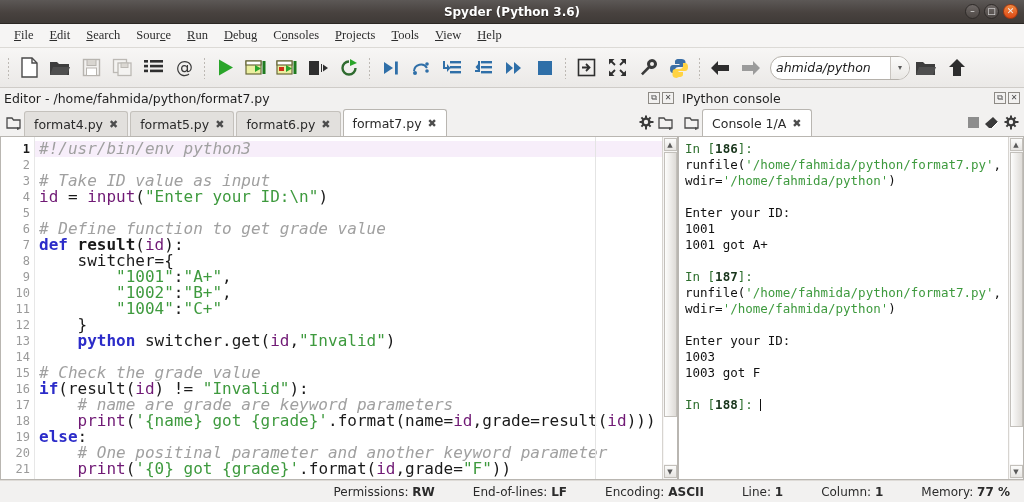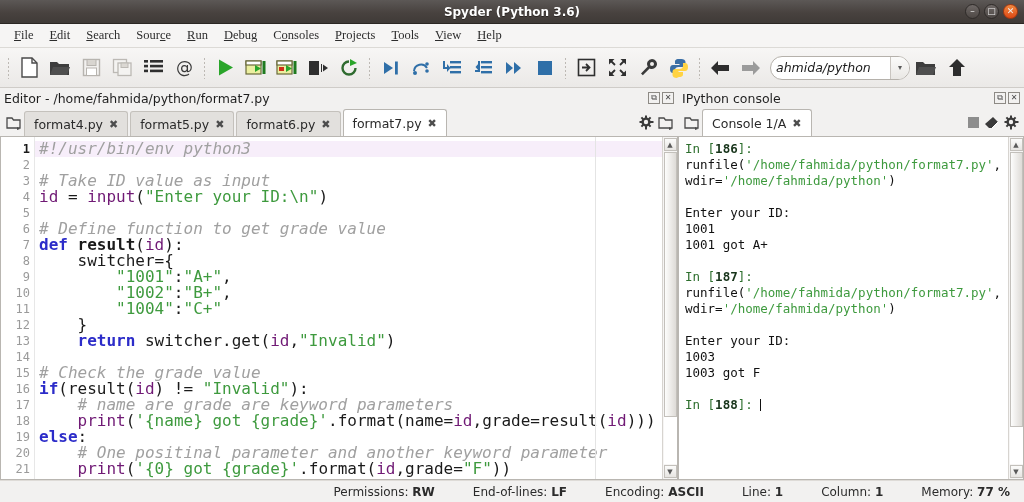--- a/index.html
+++ b/index.html
@@ -500,21 +500,21 @@
             <div class="ln"><span class="cm"># Take ID value as input</span></div>
             <div class="ln"><span class="bi">id</span><span class="pl"> = </span><span class="bi">input</span><span class="pl">(</span><span class="st">"Enter your ID:\n"</span><span class="pl">)</span></div>
             <div class="ln">&nbsp;</div>
             <div class="ln"><span class="cm"># Define function to get grade value</span></div>
             <div class="ln"><span class="kw">def</span><span class="pl"> </span><span class="fn">result</span><span class="pl">(</span><span class="bi">id</span><span class="pl">):</span></div>
             <div class="ln"><span class="pl">    switcher={</span></div>
             <div class="ln"><span class="pl">        </span><span class="st">"1001"</span><span class="pl">:</span><span class="st">"A+"</span><span class="pl">,</span></div>
             <div class="ln"><span class="pl">        </span><span class="st">"1002"</span><span class="pl">:</span><span class="st">"B+"</span><span class="pl">,</span></div>
             <div class="ln"><span class="pl">        </span><span class="st">"1004"</span><span class="pl">:</span><span class="st">"C+"</span></div>
             <div class="ln"><span class="pl">    }</span></div>
-            <div class="ln"><span class="pl">    </span><span class="kw">return</span><span class="pl"> switcher.get(</span><span class="bi">id</span><span class="pl">,</span><span class="st">"Invalid"</span><span class="pl">)</span></div>
+            <div class="ln"><span class="pl">    </span><span class="kw">python</span><span class="pl"> switcher.get(</span><span class="bi">id</span><span class="pl">,</span><span class="st">"Invalid"</span><span class="pl">)</span></div>
             <div class="ln">&nbsp;</div>
             <div class="ln"><span class="cm"># Check the grade value</span></div>
             <div class="ln"><span class="kw">if</span><span class="pl">(result(</span><span class="bi">id</span><span class="pl">) != </span><span class="st">"Invalid"</span><span class="pl">):</span></div>
             <div class="ln"><span class="pl">    </span><span class="cm"># name are grade are keyword parameters</span></div>
             <div class="ln"><span class="pl">    </span><span class="bi">print</span><span class="pl">(</span><span class="st">'{name} got {grade}'</span><span class="pl">.format(name=</span><span class="bi">id</span><span class="pl">,grade=result(</span><span class="bi">id</span><span class="pl">)))</span></div>
             <div class="ln"><span class="kw">else</span><span class="pl">:</span></div>
             <div class="ln"><span class="pl">    </span><span class="cm"># One positinal parameter and another keyword parameter</span></div>
             <div class="ln"><span class="pl">    </span><span class="bi">print</span><span class="pl">(</span><span class="st">'{0} got {grade}'</span><span class="pl">.format(</span><span class="bi">id</span><span class="pl">,grade=</span><span class="st">"F"</span><span class="pl">))</span></div>
           </div>
         <div class="vscroll">

